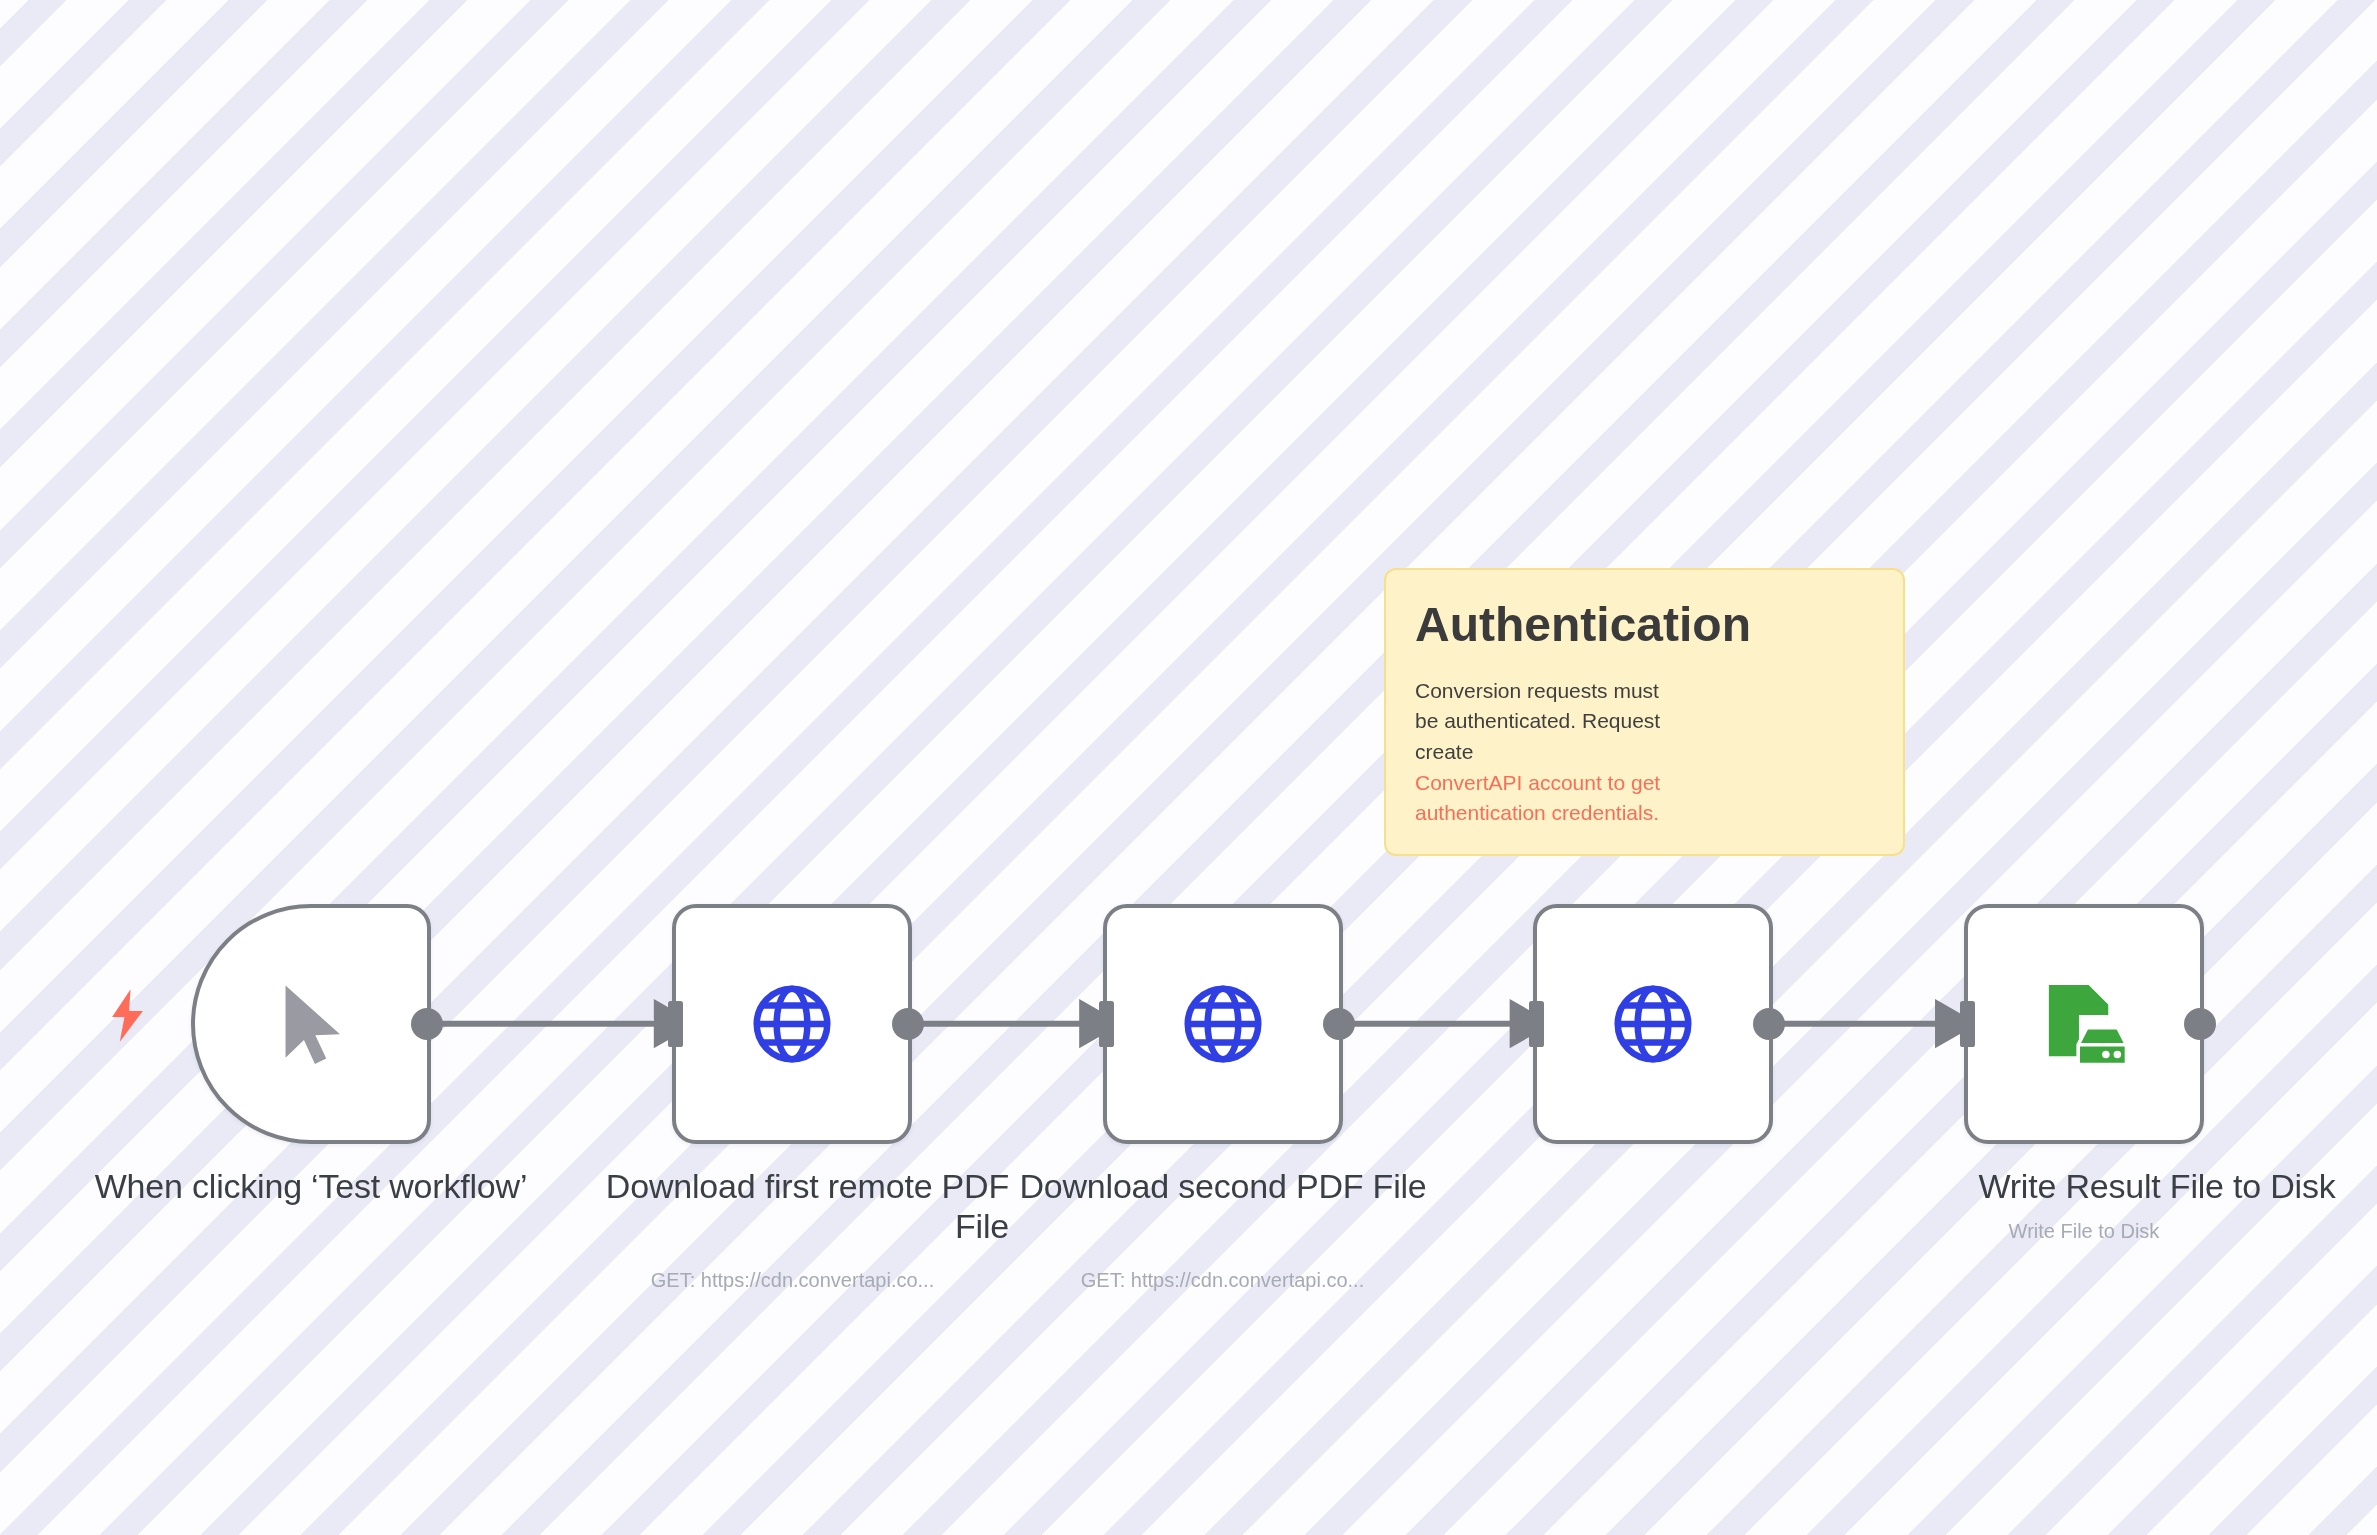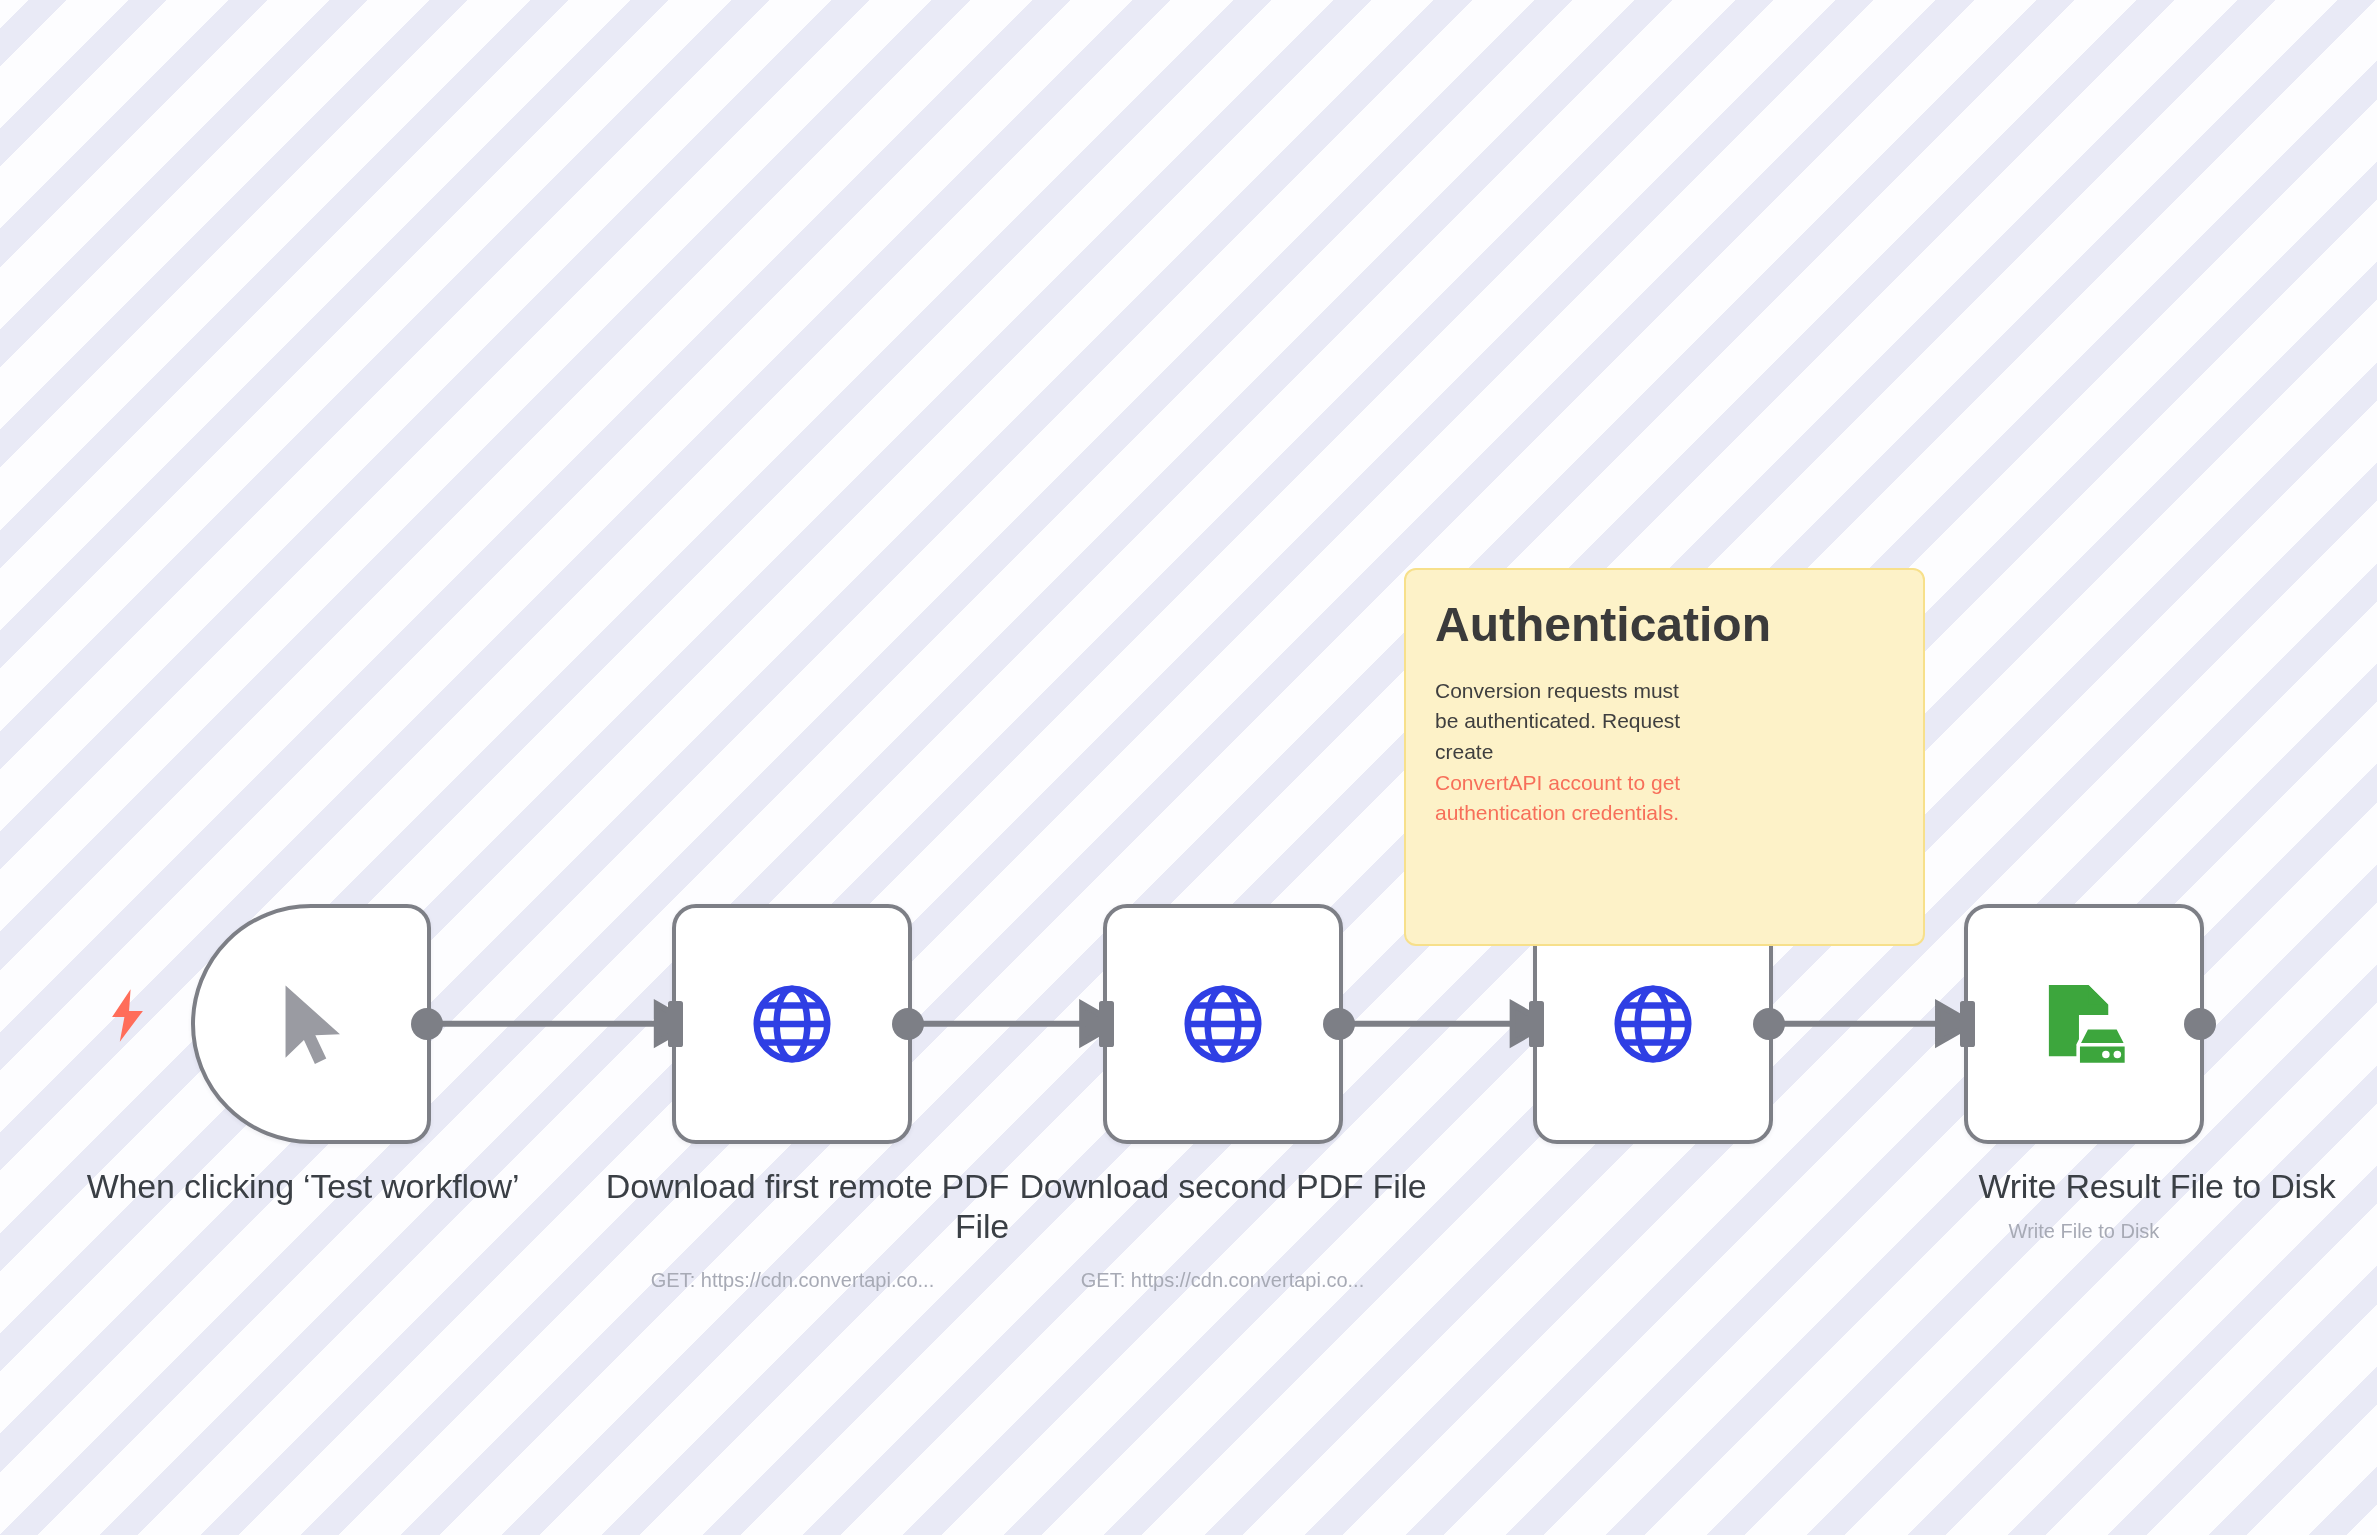--- a/index.html
+++ b/index.html
@@ -126,29 +126,28 @@
   .node-sub.centered {
     color: #a7aab5;
   }
 
   
   #sticky-note {
     position: absolute;
     left: 1384px;
     top: 568px;
     width: 521px;
-    height: 378px;
+    height: 288px;
     background: #fdf2c8;
     border: 2.6px solid #f7e08b;
     border-radius: 12px;
     box-sizing: border-box;
     padding: 29px 25px 0 29px;
     overflow: hidden;
     z-index: 6;
-    margin-left: 20px;
   }
   #sticky-note .note-title {
     font-size: 48px;
     font-weight: bold;
     color: #3b3b3b;
     line-height: 1.1;
     margin: 0 0 24px 0;
     font-family: "Liberation Sans", sans-serif;
   }
   #sticky-note .note-body {
@@ -189,21 +188,21 @@
   </svg>
 
   <div class="node trigger" style="left:191px; top:904px;">
     <span class="node-icon">
       <svg viewBox="0 0 24 24" width="94" height="94" xmlns="http://www.w3.org/2000/svg">
         <path d="M5.5 2.2 L5.5 20.6 L10.2 16.1 L13.0 22.2 L15.9 20.8 L13.1 14.9 L19.4 14.6 Z" fill="#9a9ba2"></path>
       </svg>
     </span>
     <span class="port-out"></span>
   </div>
-  <div class="node-label" style="left:86px; top:1166px; width:434px;">When clicking ‘Test workflow’</div>
+  <div class="node-label" style="left:94px; top:1166px; width:434px;">When clicking ‘Test workflow’</div>
 
   <div class="node" style="left:672px; top:904px;">
     <span class="port-in"></span>
     <span class="node-icon">
       <svg viewBox="0 0 24 24" width="92" height="92" xmlns="http://www.w3.org/2000/svg" fill="none" stroke="#2f3fe4" stroke-width="1.7">
         <circle cx="12" cy="12" r="9.2"></circle>
         <ellipse cx="12" cy="12" rx="4.0" ry="9.2"></ellipse>
         <line x1="2.8" y1="12" x2="21.2" y2="12"></line>
         <line x1="4.3" y1="7.2" x2="19.7" y2="7.2"></line>
         <line x1="4.3" y1="16.8" x2="19.7" y2="16.8"></line>

